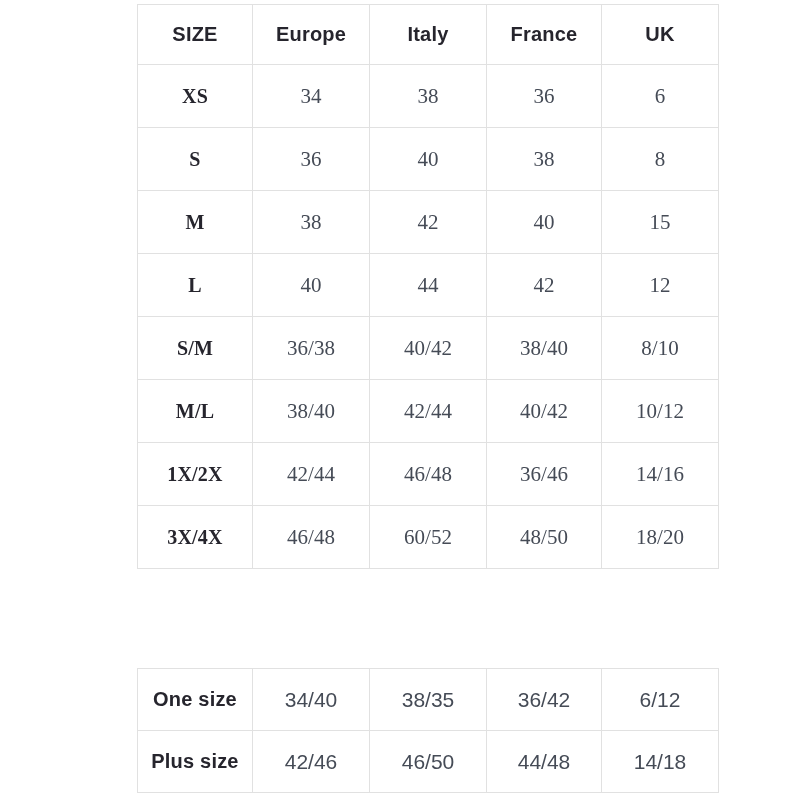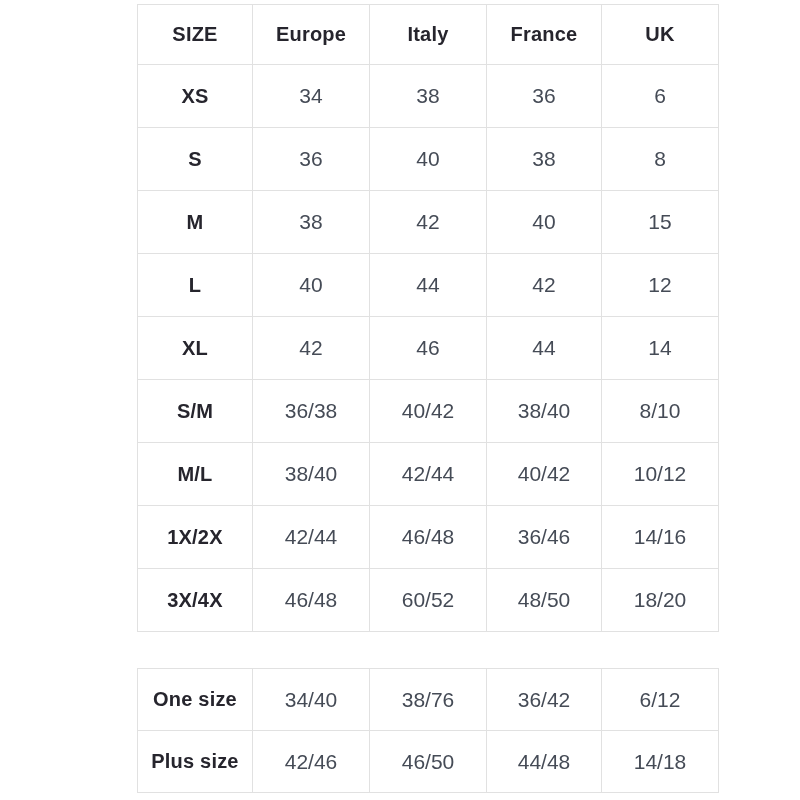--- a/index.html
+++ b/index.html
@@ -39,21 +39,21 @@
     vertical-align: middle;
     padding: 0;
   }
   .tbl th {
     height: 59px;
     font-size: 20px;
     font-weight: 700;
     color: #26252d;
     letter-spacing: 0.2px;
   }
-  .tbl.main td { height: 62px; }
+  .tbl.main td { height: 62px; font-family: Liberation Serif, serif; }
   .tbl.special td { height: 61px; }
   td.lbl {
     font-size: 20px;
     font-weight: 700;
     color: #26252d;
     letter-spacing: 0.2px;
   }
   td.val {
     font-size: 21px;
     font-weight: 400;
@@ -105,27 +105,20 @@
         <td class="val">15</td>
       </tr>
       <tr>
         <td class="lbl">L</td>
         <td class="val">40</td>
         <td class="val">44</td>
         <td class="val">42</td>
         <td class="val">12</td>
       </tr>
       <tr>
-        <td class="lbl">XL</td>
-        <td class="val">42</td>
-        <td class="val">46</td>
-        <td class="val">44</td>
-        <td class="val">14</td>
-      </tr>
-      <tr>
         <td class="lbl">S/M</td>
         <td class="val">36/38</td>
         <td class="val">40/42</td>
         <td class="val">38/40</td>
         <td class="val">8/10</td>
       </tr>
       <tr>
         <td class="lbl">M/L</td>
         <td class="val">38/40</td>
         <td class="val">42/44</td>
@@ -154,21 +147,21 @@
         <col class="c0">
         <col class="c1">
         <col class="c2">
         <col class="c3">
         <col class="c4">
       </colgroup>
     <tbody>
       <tr>
         <td class="lbl">One size</td>
         <td class="val">34/40</td>
-        <td class="val">38/76</td>
+        <td class="val">38/35</td>
         <td class="val">36/42</td>
         <td class="val">6/12</td>
       </tr>
       <tr>
         <td class="lbl">Plus size</td>
         <td class="val">42/46</td>
         <td class="val">46/50</td>
         <td class="val">44/48</td>
         <td class="val">14/18</td>
       </tr>

